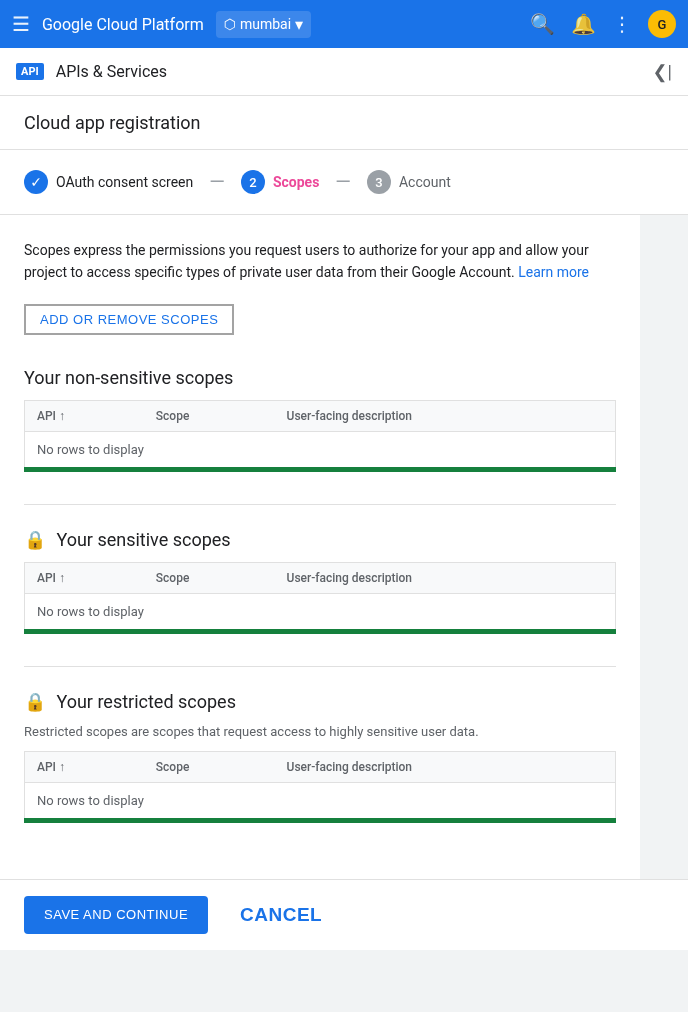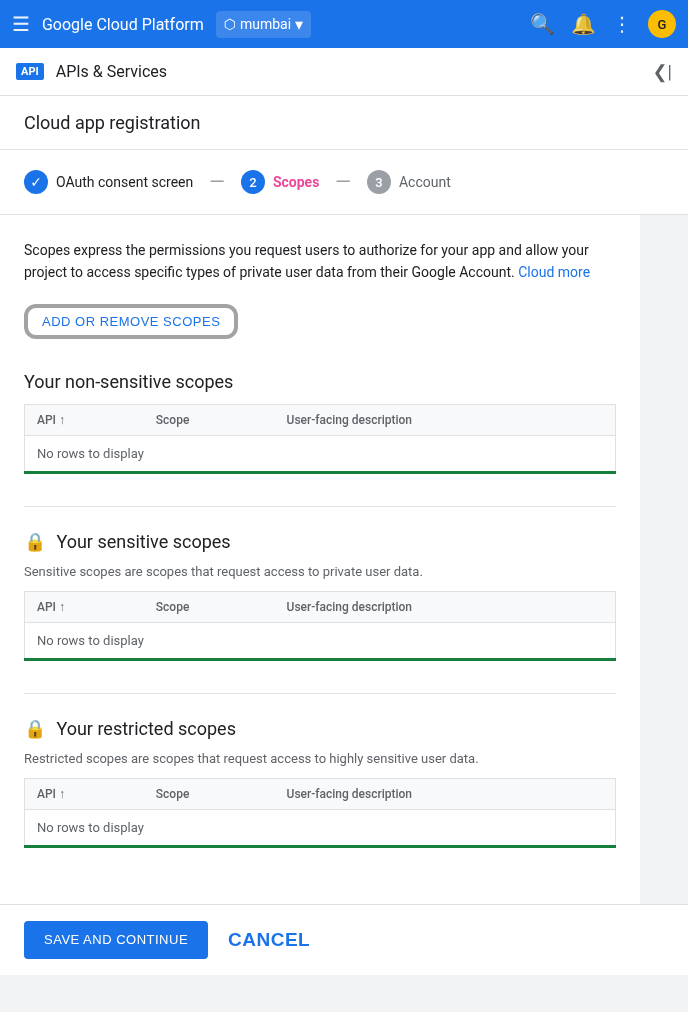--- a/index.html
+++ b/index.html
@@ -104,28 +104,28 @@
       background: white;
       max-width: 640px;
     }
 
     
     .description { font-size: 14px; color: #202124; line-height: 1.6; margin-bottom: 20px; }
     .learn-more { color: #1a73e8; text-decoration: none; }
 
     
     .add-scopes-btn {
-      border: 4px solid #a3a3a3;
+      border: 2px solid #a3a3a3;
       color: #1a73e8;
       background: white;
       padding: 6px 14px;
       font-size: 13px;
       font-weight: 500;
       letter-spacing: 0.5px;
-      border-radius: 12px;
+      border-radius: 0;
       cursor: pointer;
       text-transform: uppercase;
       margin-bottom: 32px;
     }
 
     
     .section { margin-bottom: 32px; }
     .section-title {
       font-size: 18px;
       font-weight: 400;
@@ -145,32 +145,33 @@
       padding: 8px 12px;
       font-size: 12px;
       font-weight: 500;
       color: #5f6368;
       border-bottom: 1px solid #e0e0e0;
     }
     .scope-table td {
       padding: 10px 12px;
       font-size: 13px;
       color: #5f6368;
-      border-bottom: 3px solid #15803d;
+      border-bottom: 5px solid #15803d;
     }
     .sort-icon { font-size: 12px; color: #5f6368; }
 
     
     .section-divider { border: none; border-top: 1px solid #e0e0e0; margin: 24px 0; }
 
     
     .footer-btns {
       padding: 16px 24px;
       background: white;
       display: flex;
+      gap: 12px;
       border-top: 1px solid #e0e0e0;
       position: sticky;
       bottom: 0;
     }
     .btn-save {
       background: #1a73e8;
       color: white;
       border: none;
       padding: 8px 20px;
       font-size: 13px;
@@ -245,21 +246,21 @@
     <div class="step-circle inactive">3</div>
     <span class="step-label inactive">Account</span>
   </div>
 </div>
 
 <div class="content-area">
 
   
   <p class="description">
     <span>Scopes express the permissions you request users to authorize for your app and allow your project to access specific types of private user data from their Google Account.</span>
-    <a href="#" class="learn-more">Cloud more</a>
+    <a href="#" class="learn-more">Learn more</a>
   </p>
 
   
   <button class="add-scopes-btn">ADD OR REMOVE SCOPES</button>
 
   
   <div class="section">
     <h2 class="section-title">
       <span>Your non-sensitive scopes</span>
     </h2>
@@ -283,21 +284,20 @@
   </div>
 
   <hr class="section-divider">
 
   
   <div class="section">
     <h2 class="section-title">
       <span class="lock-icon">🔒</span>
       <span>Your sensitive scopes</span>
     </h2>
-    <p class="section-desc">Sensitive scopes are scopes that request access to private user data.</p>
     <table class="scope-table">
       <thead>
         <tr>
           <th>
             <span>API</span>
             <span class="sort-icon">↑</span>
           </th>
           <th>Scope</th>
           <th>User-facing description</th>
         </tr>

